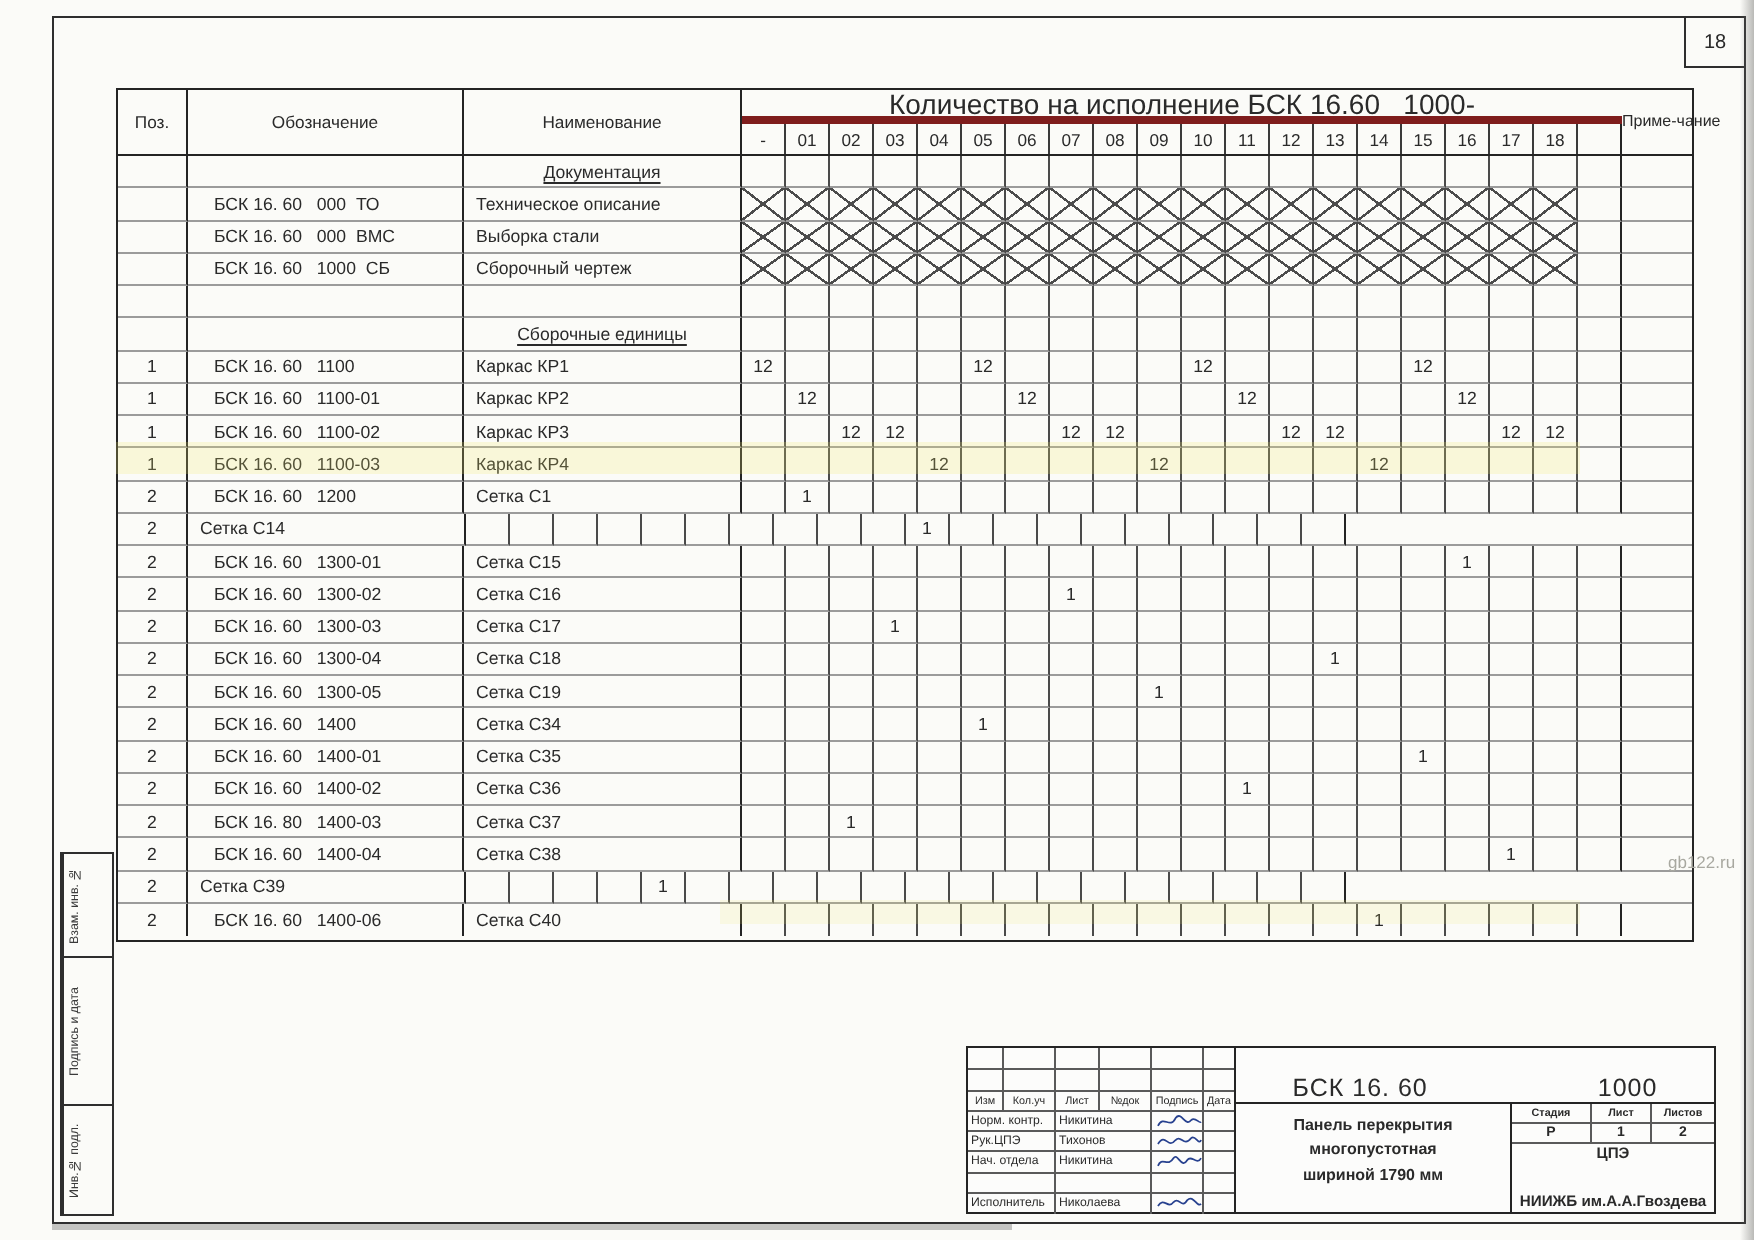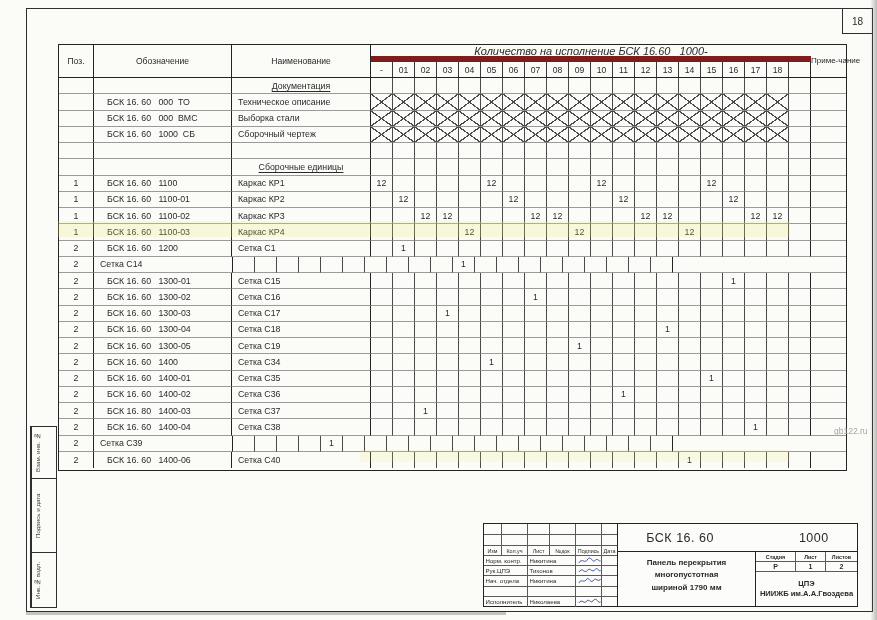--- a/index.html
+++ b/index.html
@@ -19,21 +19,21 @@
   }
 
   
   #spec-table { left: 58px; top: 44px; width: 789px; height: 427px; border: 1.8px solid #242424; display: flex; flex-direction: column; }
   .hdr { height: 33px; border-bottom: 1.4px solid #242424; display: flex; flex-shrink: 0; }
   .hcell { flex-shrink: 0; display: flex; align-items: center; justify-content: center; font-size: 8.6px; }
   .h-pos { width: 35px; border-right: 1.4px solid #242424; }
   .h-des { width: 138px; border-right: 1.4px solid #242424; }
   .h-name { width: 139px; border-right: 1.4px solid #242424; }
   .h-qty { width: 440px; display: flex; flex-direction: column; flex-shrink: 0; }
-  .h-qty-title { height: 17px; border-bottom: 6px solid #7f1d1d; display: flex; align-items: center; justify-content: center; font-size: 11px; white-space: pre; font-style: italic; }
+  .h-qty-title { height: 17px; border-bottom: 4px solid #7f1d1d; display: flex; align-items: center; justify-content: center; font-size: 14px; white-space: pre; }
   .h-qty-nums { height: 16px; display: flex; }
   .h-num { width: 22px; flex-shrink: 0; border-right: 1px solid #3a3a3a; display: flex; align-items: center; justify-content: center; font-size: 8.6px; }
   .h-num:last-child { border-right: 1.4px solid #242424; }
   .h-note { flex: 1; display: flex; flex-direction: row; align-items: center; justify-content: center; font-size: 8px; line-height: 1.15; }
 
   #table-body { flex: 1; display: flex; flex-direction: column; }
   .trow { display: flex; height: 16.25px; flex-shrink: 0; }
   .cell { flex-shrink: 0; border-right: 1px solid #4a4a4a; border-bottom: 1px solid #9b9b9b; display: flex; align-items: center; justify-content: center; font-size: 8.8px; overflow: hidden; }
   .trow:last-child .cell { border-bottom: none; }
   .c-pos  { width: 35px; border-right: 1.4px solid #242424; }
@@ -55,28 +55,28 @@
   .tb-row { display: flex; border-bottom: 1px solid #5a5a5a; flex-shrink: 0; }
   .tb-row:last-child { border-bottom: none; }
   .tb-c { flex-shrink: 0; border-right: 1px solid #5a5a5a; display: flex; align-items: center; overflow: hidden; white-space: nowrap; }
   .tb-c.ctr { justify-content: center; }
   .tb-c:last-child { border-right: none; flex: 1; }
   .tb-rev { height: 11px; }
   .tb-sign-header { height: 10px; font-size: 5.4px; }
   .tb-sign-row { height: 10.2px; font-size: 6.1px; }
   .tb-sign-row .tb-c { padding-left: 1.5px; }
   .tb-right { flex: 1; display: flex; flex-direction: column; }
-  .tb-doc { height: 28px; border-bottom: 1.4px solid #242424; display: flex; align-items: center; justify-content: center; gap: 85px; font-size: 12.5px; letter-spacing: 0.5px; flex-shrink: 0; }
+  .tb-doc { height: 28px; border-bottom: 1.4px solid #242424; display: flex; align-items: flex-end; justify-content: center; gap: 85px; font-size: 12.5px; letter-spacing: 0.5px; flex-shrink: 0; }
   .tb-bottom { flex: 1; display: flex; font-weight: bold; }
   .tb-title { width: 138px; border-right: 1.4px solid #242424; text-align: center; font-size: 8px; line-height: 1.55; padding-top: 5px; flex-shrink: 0; }
   .tb-sub { flex: 1; display: flex; flex-direction: column; }
   .tb-stage-h { height: 10px; font-size: 5.4px; border-bottom: 1px solid #5a5a5a; display: flex; flex-shrink: 0; }
   .tb-stage-v { height: 10px; font-size: 7px; border-bottom: 1px solid #5a5a5a; display: flex; flex-shrink: 0; }
   .tb-stage-h .tb-c, .tb-stage-v .tb-c { justify-content: center; }
-  .tb-org { flex: 1; display: flex; flex-direction: column; align-items: center; justify-content: center; font-size: 7.6px; line-height: 1.35; text-align: center; }
+  .tb-org { flex: 1; display: flex; flex-direction: column; align-items: center; justify-content: space-between; font-size: 7.6px; line-height: 1.35; text-align: center; }
   .sig-svg { display: block; }
 
   
   #side-strip { left: 30px; top: 426px; width: 27px; height: 182px; border: 1.2px solid #2e2e2e; display: flex; flex-direction: column; }
   .strip-cell { border-bottom: 1.2px solid #2e2e2e; display: flex; flex-shrink: 0; }
   .strip-cell:last-child { border-bottom: none; flex: 1; }
   .strip-label { width: 12px; border-right: 1px solid #2e2e2e; display: flex; align-items: center; justify-content: center; writing-mode: vertical-rl; transform: rotate(180deg); font-size: 6.2px; white-space: nowrap; color: #3a3a3a; }
 
   
   #watermark { left: 834px; top: 426px; font-size: 8.5px; color: #a8a8a0; }

